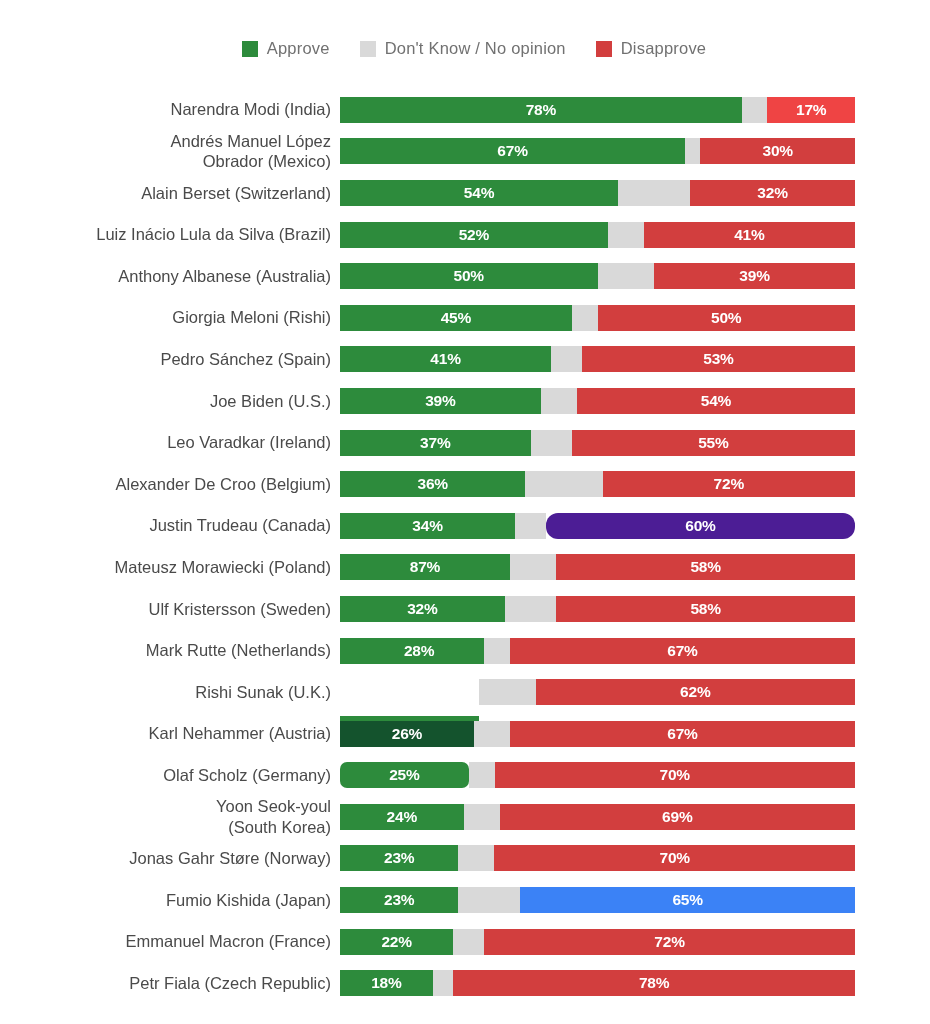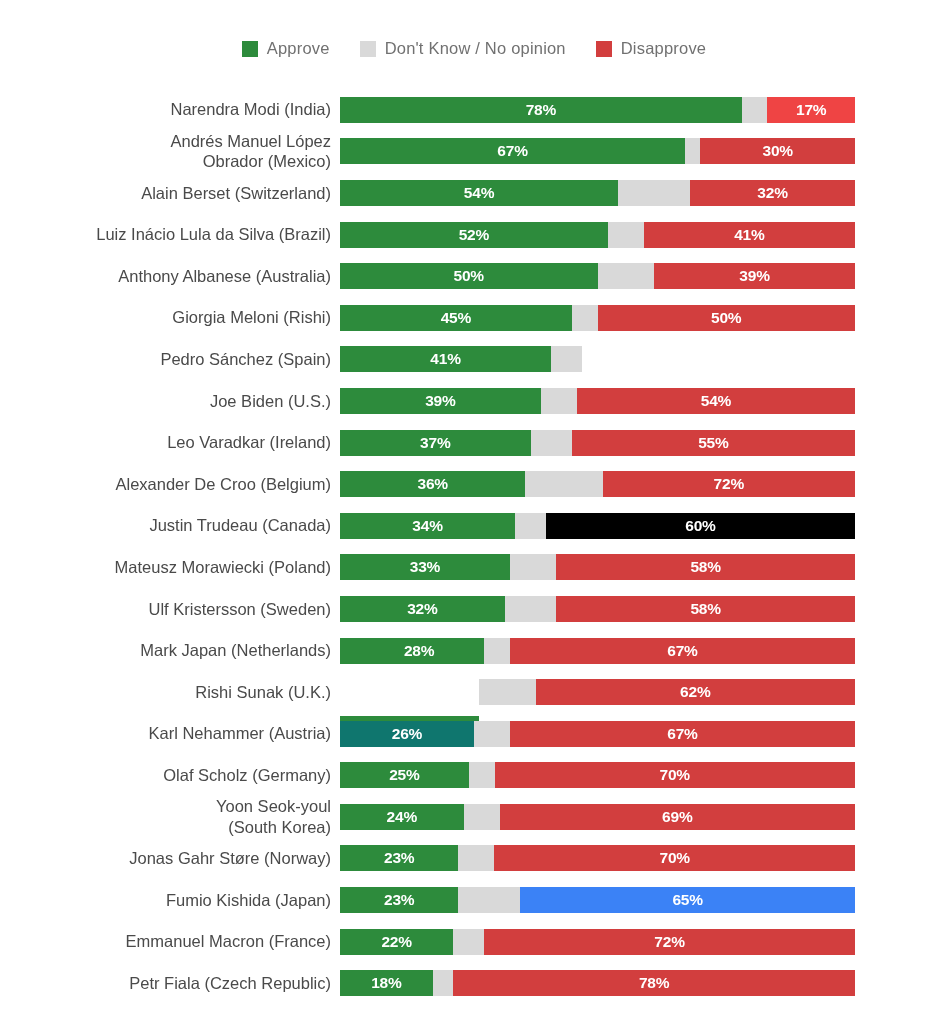--- a/index.html
+++ b/index.html
@@ -148,20 +148,23 @@
           </div>
         </div>
       </div>
       <div class="row">
         <div class="leader-label">Pedro Sánchez (Spain)</div>
         <div class="bar">
           <div class="seg" style="width: 41%; background: rgb(45, 139, 60);">
             <span class="seg-value">41%</span>
           </div>
           <div class="seg" style="width: 6%; background: rgb(217, 217, 217);"></div>
+          <div class="seg" style="width: 53%; background: rgb(210, 62, 62);">
+            <span class="seg-value">53%</span>
+          </div>
         </div>
       </div>
       <div class="row">
         <div class="leader-label">Joe Biden (U.S.)</div>
         <div class="bar">
           <div class="seg" style="width: 39%; background: rgb(45, 139, 60);">
             <span class="seg-value">39%</span>
           </div>
           <div class="seg" style="width: 7%; background: rgb(217, 217, 217);"></div>
           <div class="seg" style="width: 54%; background: rgb(210, 62, 62);">
@@ -193,51 +196,51 @@
           </div>
         </div>
       </div>
       <div class="row">
         <div class="leader-label">Justin Trudeau (Canada)</div>
         <div class="bar">
           <div class="seg" style="width: 34%; background: rgb(45, 139, 60);">
             <span class="seg-value">34%</span>
           </div>
           <div class="seg" style="width: 6%; background: rgb(217, 217, 217);"></div>
-          <div class="seg" style="width: 60%; background: #000000;">
+          <div class="seg" style="width: 60%; background: #4c1d95; border-radius: 12px;">
             <span class="seg-value">60%</span>
           </div>
         </div>
       </div>
       <div class="row">
         <div class="leader-label">Mateusz Morawiecki (Poland)</div>
         <div class="bar">
           <div class="seg" style="width: 33%; background: rgb(45, 139, 60);">
-            <span class="seg-value">33%</span>
+            <span class="seg-value">87%</span>
           </div>
           <div class="seg" style="width: 9%; background: rgb(217, 217, 217);"></div>
           <div class="seg" style="width: 58%; background: rgb(210, 62, 62);">
             <span class="seg-value">58%</span>
           </div>
         </div>
       </div>
       <div class="row">
         <div class="leader-label">Ulf Kristersson (Sweden)</div>
         <div class="bar">
           <div class="seg" style="width: 32%; background: rgb(45, 139, 60);">
             <span class="seg-value">32%</span>
           </div>
           <div class="seg" style="width: 10%; background: rgb(217, 217, 217);"></div>
           <div class="seg" style="width: 58%; background: rgb(210, 62, 62);">
             <span class="seg-value">58%</span>
           </div>
         </div>
       </div>
       <div class="row">
-        <div class="leader-label">Mark Japan (Netherlands)</div>
+        <div class="leader-label">Mark Rutte (Netherlands)</div>
         <div class="bar">
           <div class="seg" style="width: 28%; background: rgb(45, 139, 60); padding-left: 14px;">
             <span class="seg-value">28%</span>
           </div>
           <div class="seg" style="width: 5%; background: rgb(217, 217, 217);"></div>
           <div class="seg" style="width: 67%; background: rgb(210, 62, 62);">
             <span class="seg-value">67%</span>
           </div>
         </div>
       </div>
@@ -249,33 +252,33 @@
           </div>
           <div class="seg" style="width: 11%; background: rgb(217, 217, 217);"></div>
           <div class="seg" style="width: 62%; background: rgb(210, 62, 62);">
             <span class="seg-value">62%</span>
           </div>
         </div>
       </div>
       <div class="row">
         <div class="leader-label">Karl Nehammer (Austria)</div>
         <div class="bar">
-          <div class="seg" style="width: 26%; background: #0f766e;">
+          <div class="seg" style="width: 26%; background: #14532d;">
             <span class="seg-value">26%</span>
           </div>
           <div class="seg" style="width: 7%; background: rgb(217, 217, 217);"></div>
           <div class="seg" style="width: 67%; background: rgb(210, 62, 62);">
             <span class="seg-value">67%</span>
           </div>
         </div>
       </div>
       <div class="row">
         <div class="leader-label">Olaf Scholz (Germany)</div>
         <div class="bar">
-          <div class="seg" style="width: 25%; background: rgb(45, 139, 60);">
+          <div class="seg" style="width: 25%; background: rgb(45, 139, 60); border-radius: 7px;">
             <span class="seg-value">25%</span>
           </div>
           <div class="seg" style="width: 5%; background: rgb(217, 217, 217);"></div>
           <div class="seg" style="width: 70%; background: rgb(210, 62, 62);">
             <span class="seg-value">70%</span>
           </div>
         </div>
       </div>
       <div class="row">
         <div class="leader-label">Yoon Seok-youl

